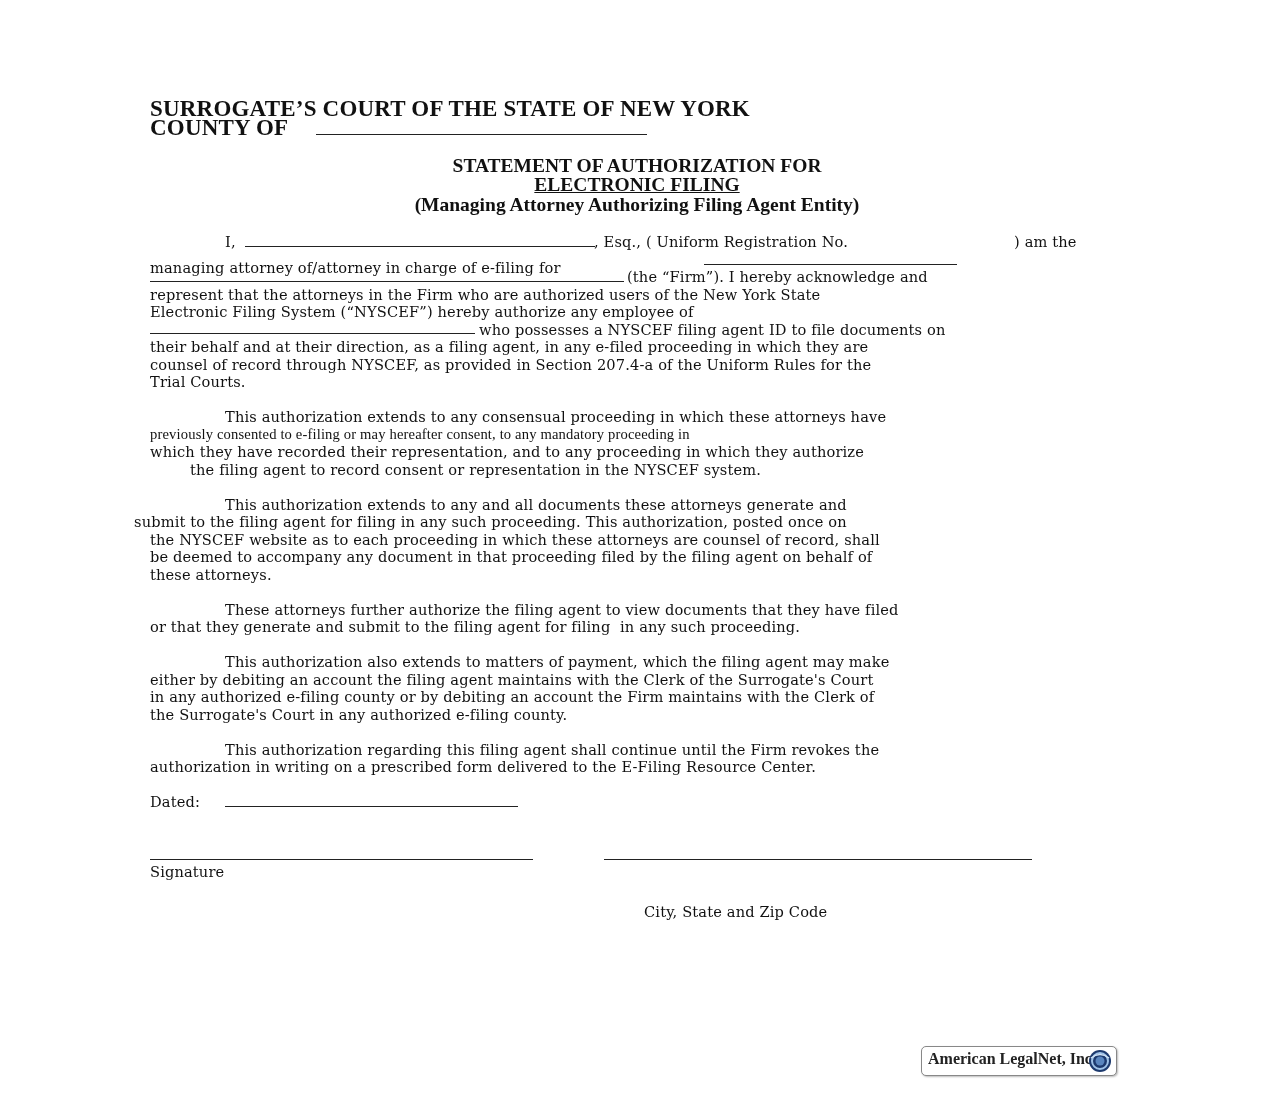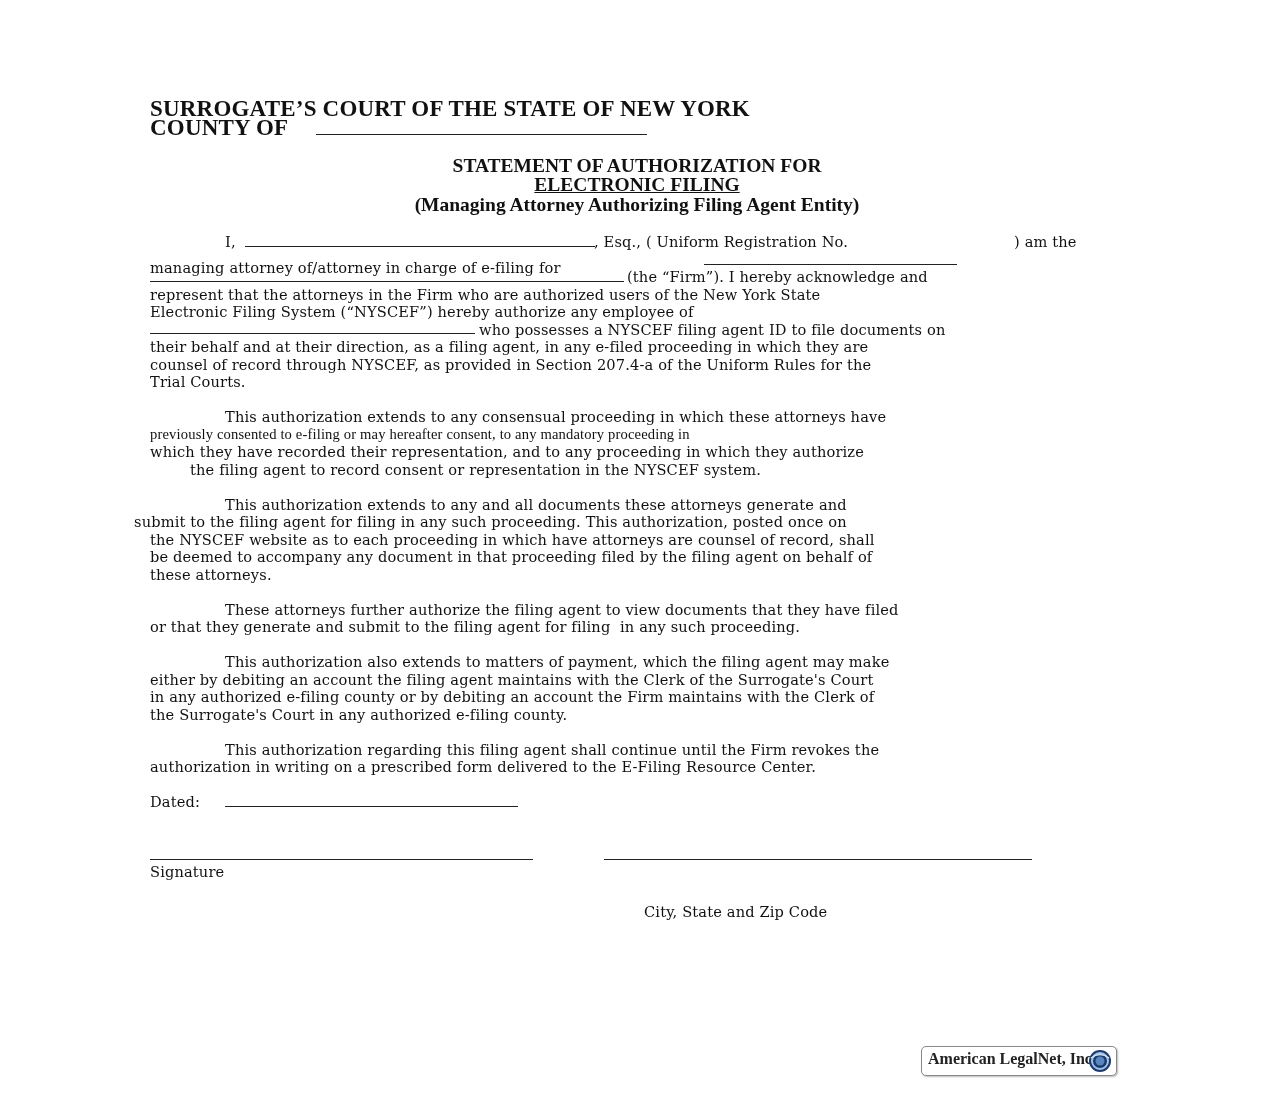--- a/index.html
+++ b/index.html
@@ -75,21 +75,21 @@
 <div class="abs p1" style="left:150px; top:356px;">counsel of record through NYSCEF, as provided in Section 207.4-a of the Uniform Rules for the</div>
 <div class="abs p1" style="left:150px; top:373px;">Trial Courts.</div>
 
 <div class="abs p1" style="left:225px; top:408px;">This authorization extends to any consensual proceeding in which these attorneys have</div>
 <div class="abs p1" style="left:150px; top:426px;font-family:Liberation Serif, serif;">previously consented to e-filing or may hereafter consent, to any mandatory proceeding in</div>
 <div class="abs p1" style="left:150px; top:443px;">which they have recorded their representation, and to any proceeding in which they authorize</div>
 <div class="abs p1" style="left:150px; top:461px;margin-left:40px;">the filing agent to record consent or representation in the NYSCEF system.</div>
 
 <div class="abs p1" style="left:225px; top:496px;">This authorization extends to any and all documents these attorneys generate and</div>
 <div class="abs p1" style="left:134px; top:513px;">submit to the filing agent for filing in any such proceeding. This authorization, posted once on</div>
-<div class="abs p1" style="left:150px; top:531px;">the NYSCEF website as to each proceeding in which have attorneys are counsel of record, shall</div>
+<div class="abs p1" style="left:150px; top:531px;">the NYSCEF website as to each proceeding in which these attorneys are counsel of record, shall</div>
 <div class="abs p1" style="left:150px; top:548px;">be deemed to accompany any document in that proceeding filed by the filing agent on behalf of</div>
 <div class="abs p1" style="left:150px; top:566px;">these attorneys.</div>
 
 <div class="abs p1" style="left:225px; top:601px;text-align:right;">These attorneys further authorize the filing agent to view documents that they have filed</div>
 <div class="abs p1" style="left:150px; top:618px;">or that they generate and submit to the filing agent for filing  in any such proceeding.</div>
 
 <div class="abs p1" style="left:225px; top:653px;">This authorization also extends to matters of payment, which the filing agent may make</div>
 <div class="abs p1" style="left:150px; top:671px;">either by debiting an account the filing agent maintains with the Clerk of the Surrogate's Court</div>
 <div class="abs p1" style="left:150px; top:688px;">in any authorized e-filing county or by debiting an account the Firm maintains with the Clerk of</div>
 <div class="abs p1" style="left:150px; top:706px;">the Surrogate's Court in any authorized e-filing county.</div>

